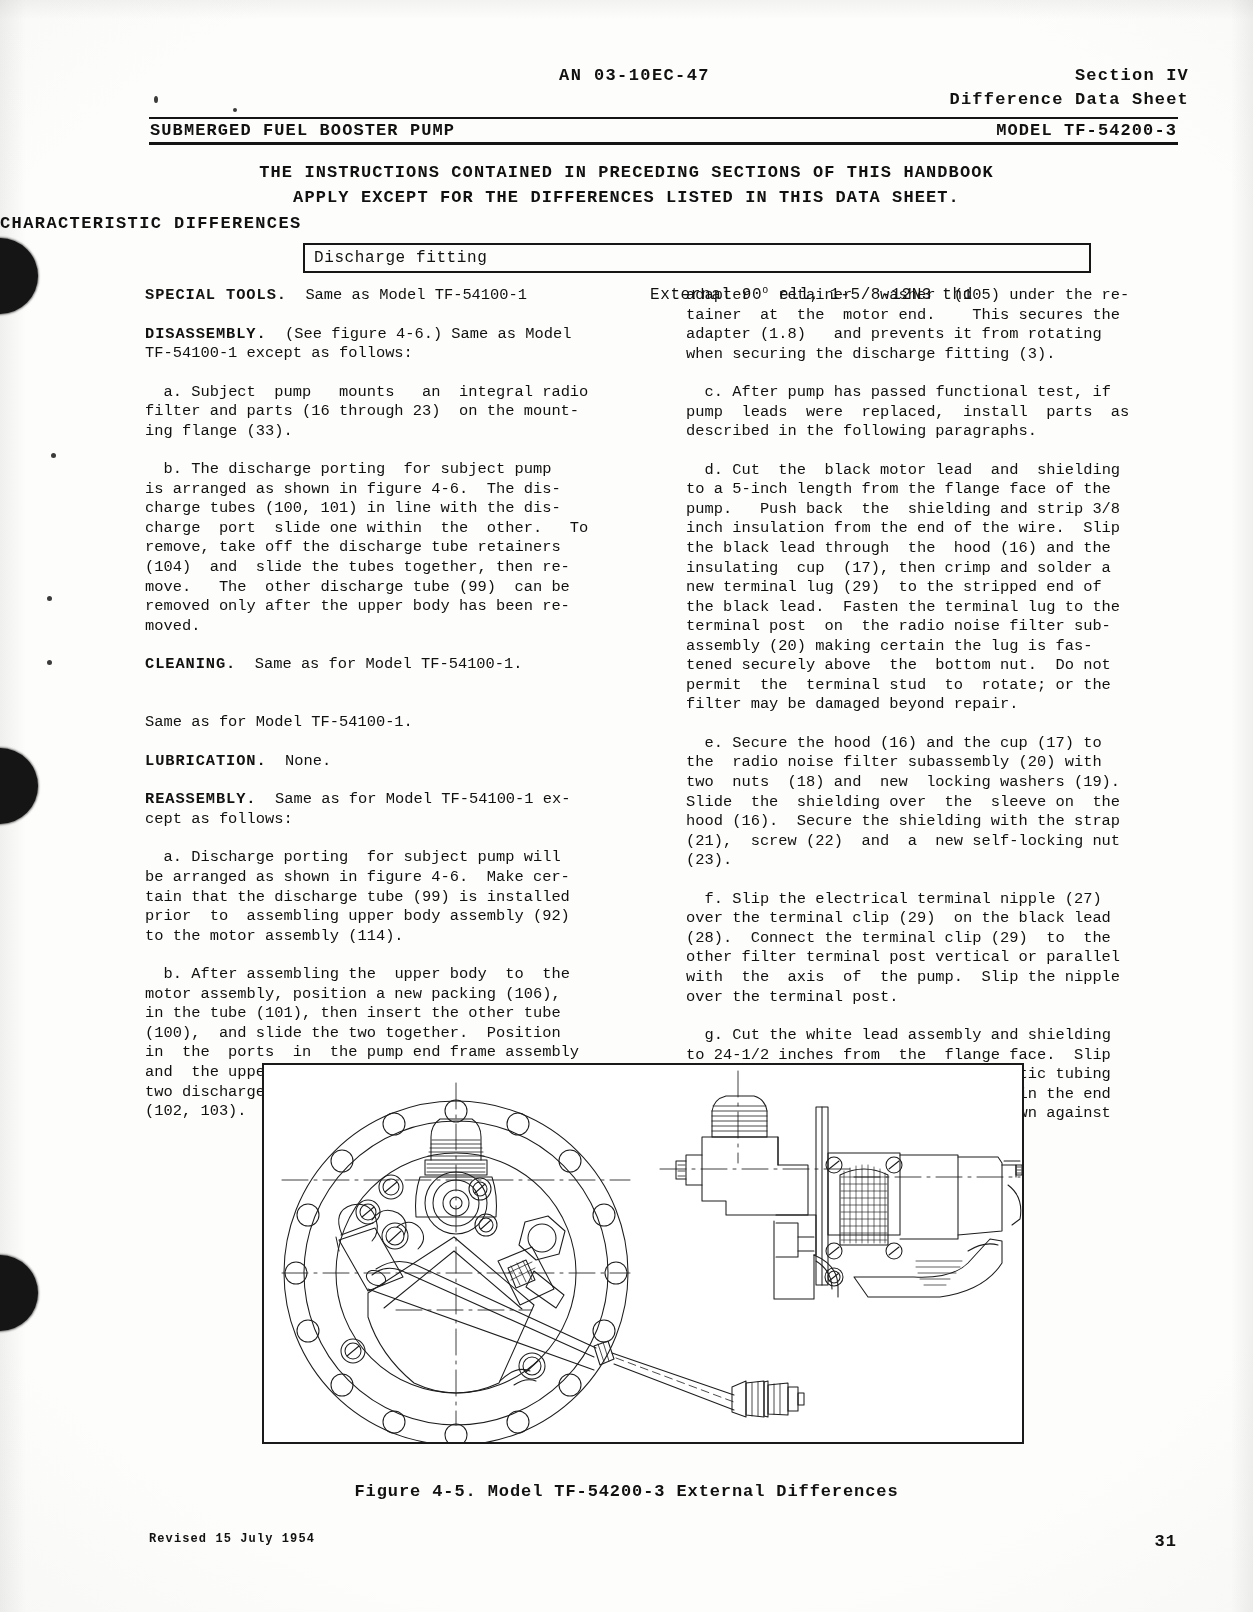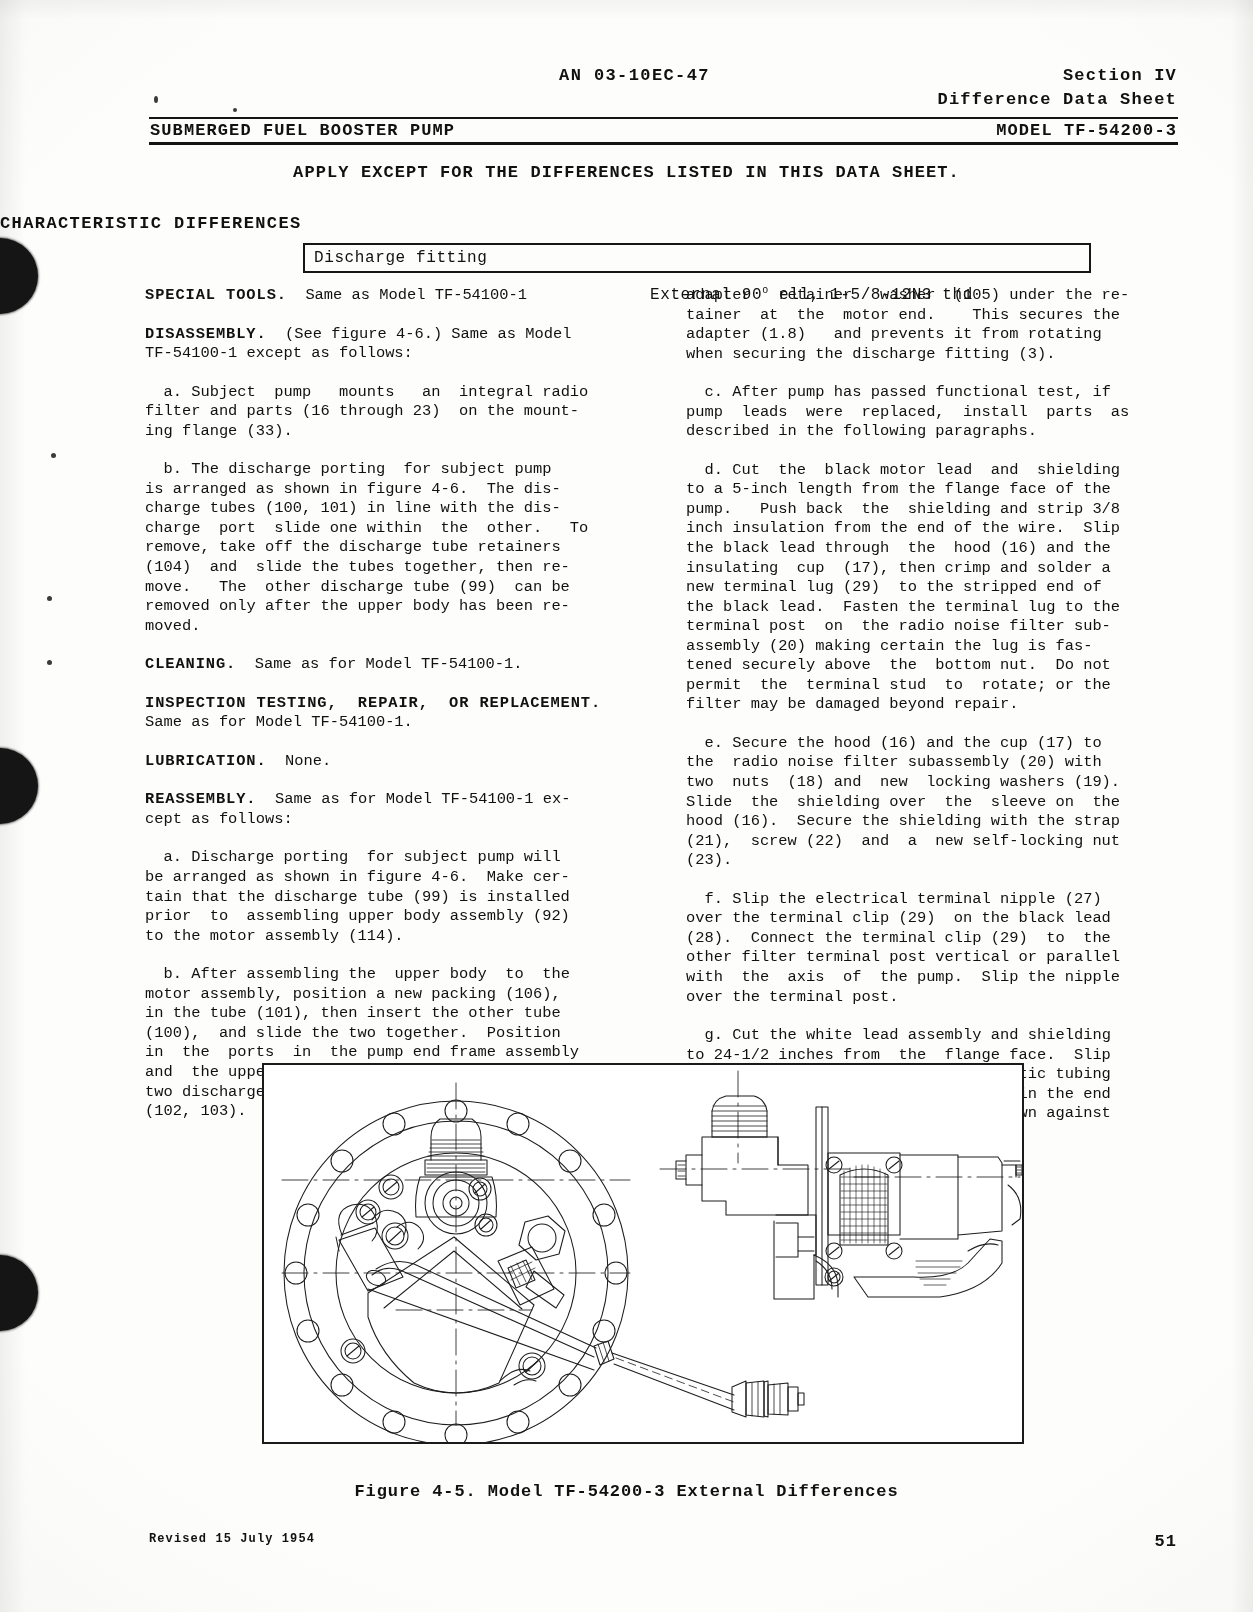--- a/index.html
+++ b/index.html
@@ -54,21 +54,21 @@
     left: 0; right: 0;
     top: 66px;
     text-align: center;
     font-size: 17px;
     letter-spacing: 1.4px;
     font-weight: bold;
     padding-left: 16px;
   }
   .section-block {
     position: absolute;
-    right: 76px;
+    right: 64px;
     top: 64px;
     text-align: right;
     font-size: 17px;
     font-weight: bold;
     letter-spacing: 1.2px;
     line-height: 1.42;
   }
   .speck {
     position: absolute;
     background: #3b3b3b;
@@ -240,20 +240,21 @@
     </div>
 
     <div class="rule top"></div>
     <div class="banner">
       <span class="left">SUBMERGED FUEL BOOSTER PUMP</span>
       <span class="right">MODEL TF-54200-3</span>
     </div>
     <div class="rule bottom"></div>
 
     <div class="intro">
+      <div>THE INSTRUCTIONS CONTAINED IN PRECEDING SECTIONS OF THIS HANDBOOK</div>
       <div>APPLY EXCEPT FOR THE DIFFERENCES LISTED IN THIS DATA SHEET.</div>
     </div>
 
     <div class="char-title">CHARACTERISTIC DIFFERENCES</div>
 
     <div class="char-table">
       <span class="cell-label">Discharge fitting</span>
       <span class="cell-value"><span>External 90</span><sup>o</sup><span> ell, 1-5/8-12N3 thd</span></span>
     </div>
 
@@ -267,21 +268,21 @@
         <p><span>  b. The discharge porting  for subject pump
 is arranged as shown in figure 4-6.  The dis-
 charge tubes (100, 101) in line with the dis-
 charge  port  slide one within  the  other.   To
 remove, take off the discharge tube retainers
 (104)  and  slide the tubes together, then re-
 move.   The  other discharge tube (99)  can be
 removed only after the upper body has been re-
 moved.</span></p>
         <p><span class="hdr">CLEANING.</span><span>  Same as for Model TF-54100-1.</span></p>
-        <p><span class="hdr">INSPECTION TESTING,  REPAIR,  OR REPLACEMENT.</span><span>
+        <p><span>
 Same as for Model TF-54100-1.</span></p>
         <p><span class="hdr">LUBRICATION.</span><span>  None.</span></p>
         <p><span class="hdr">REASSEMBLY.</span><span>  Same as for Model TF-54100-1 ex-
 cept as follows:</span></p>
         <p><span>  a. Discharge porting  for subject pump will
 be arranged as shown in figure 4-6.  Make cer-
 tain that the discharge tube (99) is installed
 prior  to  assembling upper body assembly (92)
 to the motor assembly (114).</span></p>
         <p><span>  b. After assembling the  upper body  to  the
@@ -629,16 +630,16 @@
             </g>
           </g>
 
         </g>
       </svg>
     </div>
 
     <div class="figure-caption">Figure 4-5.   Model TF-54200-3 External Differences</div>
 
     <div class="footer-left">Revised 15 July 1954</div>
-    <div class="footer-right">51</div>
+    <div class="footer-right">31</div>
 
   </div>
 </div>
 
 </body></html>

